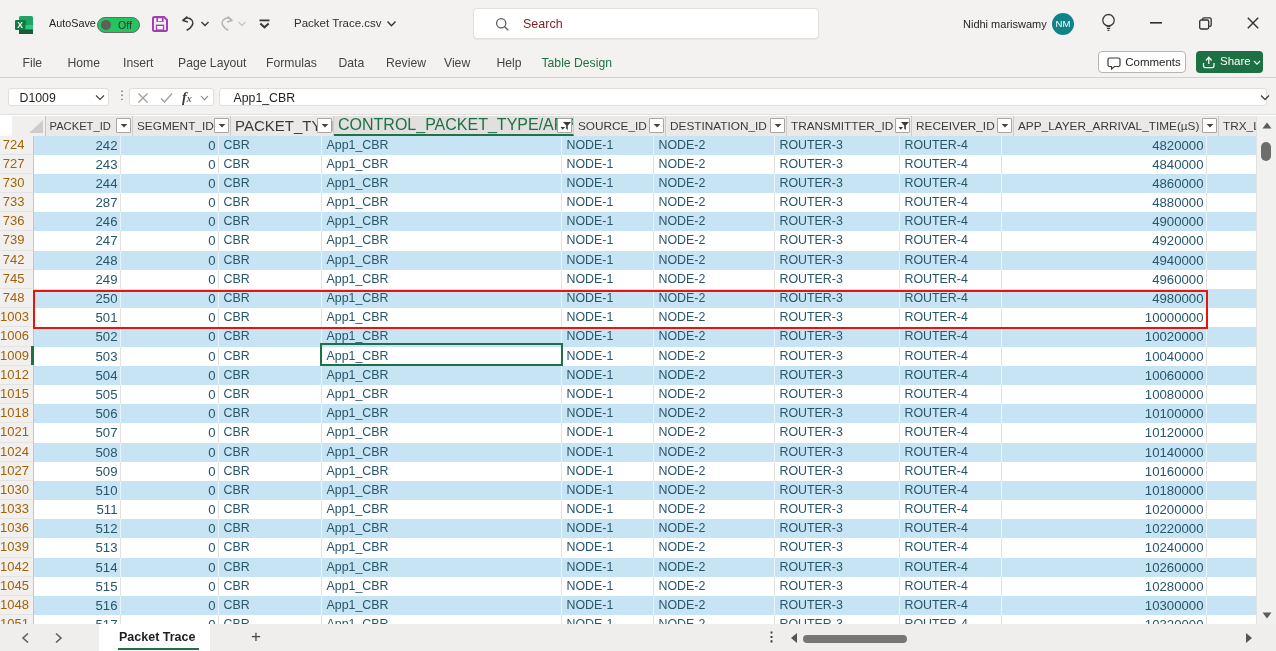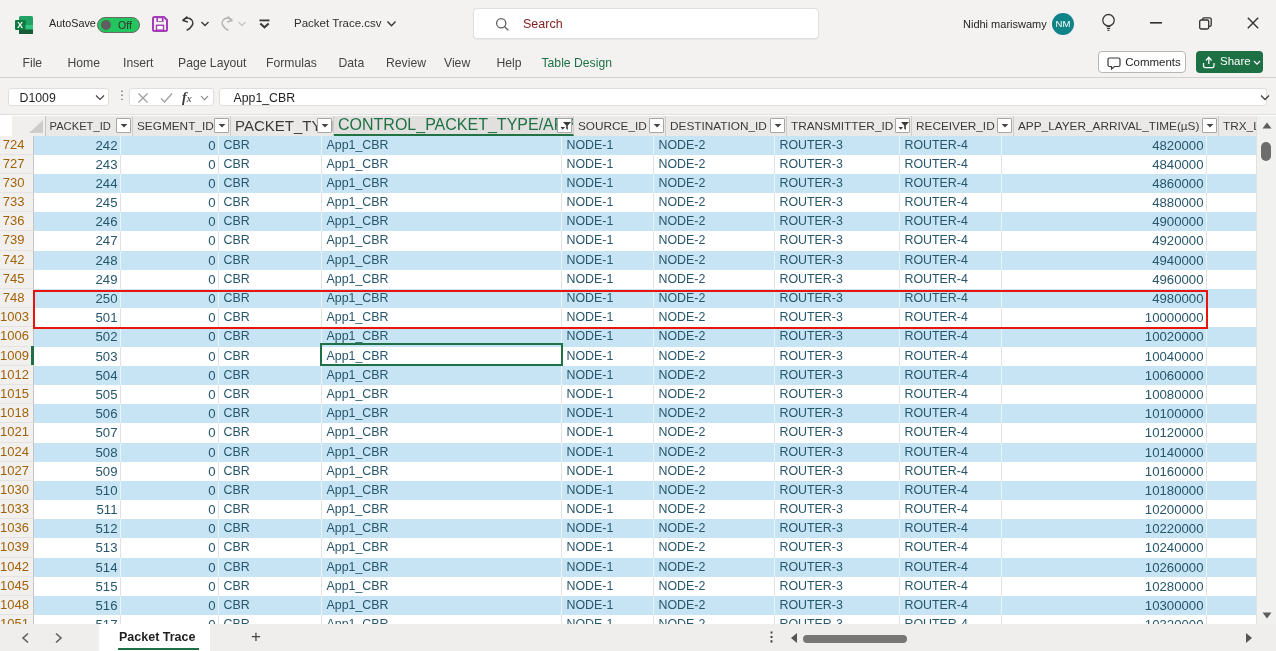--- a/index.html
+++ b/index.html
@@ -290,21 +290,21 @@
     <div class="c c3 txt">App1_CBR</div>
     <div class="c c4 txt">NODE-1</div>
     <div class="c c5 txt">NODE-2</div>
     <div class="c c6 txt">ROUTER-3</div>
     <div class="c c7 txt">ROUTER-4</div>
     <div class="c c8 num">4860000</div>
     <div class="c c9"></div>
   </div>
         <div class="row w">
     <div class="rn">733</div>
-    <div class="c c0 num">245</div>
+    <div class="c c0 num">287</div>
     <div class="c c1 num">0</div>
     <div class="c c2 txt">CBR</div>
     <div class="c c3 txt">App1_CBR</div>
     <div class="c c4 txt">NODE-1</div>
     <div class="c c5 txt">NODE-2</div>
     <div class="c c6 txt">ROUTER-3</div>
     <div class="c c7 txt">ROUTER-4</div>
     <div class="c c8 num">4880000</div>
     <div class="c c9"></div>
   </div>

